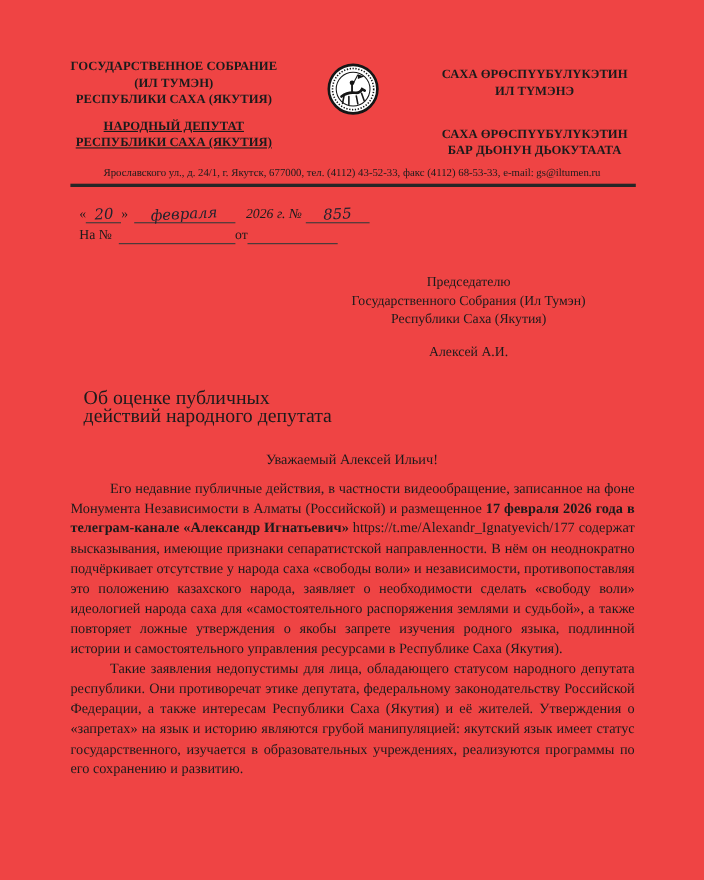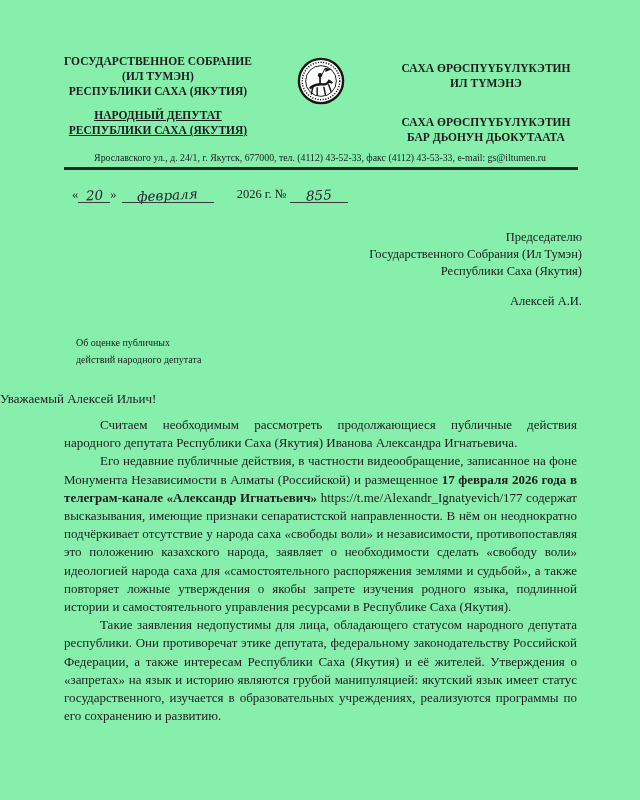--- a/index.html
+++ b/index.html
@@ -1,20 +1,20 @@
 <!DOCTYPE html>
 <html lang="ru"><head>
 <meta charset="utf-8">
 <style>
   html,body{margin:0;padding:0;background:#e9e9e9;}
   .page{
     position:relative;
     width:640px;height:800px;
     margin:0 auto;
-    background:#86efac;
+    background:#ef4444;
     color:#1b1b1b;
     font-family:"Liberation Serif","DejaVu Serif",serif;
     overflow:hidden;
     box-sizing:border-box;
   }
   .prelines{white-space:pre-line;}
 
   
   .lh-row{
     display:flex;justify-content:space-between;align-items:flex-start;
@@ -44,32 +44,32 @@
   .hand{
     font-family:"DejaVu Serif",serif;font-style:italic;
     font-size:13.5px;color:#23232e;display:inline-block;transform:rotate(-3deg);
   }
   .u{display:inline-block;border-bottom:1px solid #3a3a3a;text-align:center;vertical-align:bottom;height:15px;}
   .u-day{min-width:32px;}
   .u-month{min-width:92px;margin:0 2px;}
   .u-num{min-width:58px;margin-left:3px;}
   .u-reply{min-width:106px;margin-left:6px;}
   .u-replyfrom{min-width:82px;}
-  .ref-year{margin-left:21px;}
+  .ref-year{margin-left:8px;font-style:italic;}
 
   
   .addressee{
     width:312px;margin:26px 58px 0 auto;
-    text-align:right;font-size:12.5px;line-height:17px;
+    text-align:center;font-size:12.5px;line-height:17px;
   }
   .addressee-name{margin-top:13px;}
 
   
-  .subject{margin:24px 0 0 76px;font-size:10px;line-height:17px;}
-  .salutation{text-align:left;margin-top:23px;font-size:13px;}
+  .subject{margin:24px 0 0 76px;font-size:18px;line-height:17px;}
+  .salutation{text-align:center;margin-top:23px;font-size:13px;}
 
   
   .body-text{
     margin:9px 63px 0 64px;
     font-size:13px;line-height:18.2px;text-align:justify;
   }
   .body-text p{margin:0;text-indent:36px;}
   .doc-link{color:#1b1b1b;}
   .emph{font-weight:bold;}
 </style>
@@ -103,42 +103,44 @@
     </div>
 
     <div class="lh-col lh-col-right">
       <div class="prelines">САХА ӨРӨСПҮҮБҮЛҮКЭТИН
 ИЛ ТҮМЭНЭ</div>
       <div class="prelines lh-block-gap-right">САХА ӨРӨСПҮҮБҮЛҮКЭТИН
 БАР ДЬОНУН ДЬОКУТААТА</div>
     </div>
   </div>
 
-  <div class="lh-address">Ярославского ул., д. 24/1, г. Якутск, 677000,  тел. (4112) 43-52-33, факс (4112) 43-53-33, e-mail: gs@iltumen.ru</div>
+  <div class="lh-address">Ярославского ул., д. 24/1, г. Якутск, 677000,  тел. (4112) 43-52-33, факс (4112) 68-53-33, e-mail: gs@iltumen.ru</div>
   <div class="lh-rule"></div>
 
   <div class="ref-block">
     <div class="ref-line">
       <span>«</span><span class="u u-day"><span class="hand">20</span></span><span>»</span>
       <span class="u u-month"><span class="hand">февраля</span></span><span class="ref-year">2026 г. №</span><span class="u u-num"><span class="hand">855</span></span>
+    </div>
+    <div class="ref-line">
+      <span>На №</span><span class="u u-reply"></span><span>от</span><span class="u u-replyfrom"></span>
     </div>
   </div>
 
   <div class="addressee">
     <div class="prelines">Председателю
 Государственного Собрания (Ил Тумэн)
 Республики Саха (Якутия)</div>
     <div class="addressee-name">Алексей А.И.</div>
   </div>
 
   <div class="subject prelines">Об оценке публичных
 действий народного депутата</div>
 
   <div class="salutation">Уважаемый Алексей Ильич!</div>
 
   <div class="body-text">
-    <p>Считаем необходимым рассмотреть продолжающиеся публичные действия народного депутата Республики Саха (Якутия) Иванова Александра Игнатьевича.</p>
     <p><span>Его недавние публичные действия, в частности видеообращение, записанное на фоне Монумента Независимости в Алматы (Российской) и размещенное </span><span class="emph">17 февраля 2026 года в телеграм-канале «Александр Игнатьевич»</span>
       <span class="doc-link">https://t.me/Alexandr_Ignatyevich/177</span><span> содержат высказывания, имеющие признаки сепаратистской направленности. В нём он неоднократно подчёркивает отсутствие у народа саха «свободы воли» и независимости, противопоставляя это положению казахского народа, заявляет о необходимости сделать «свободу воли» идеологией народа саха для «самостоятельного распоряжения землями и судьбой», а также повторяет ложные утверждения о якобы запрете изучения родного языка, подлинной истории и самостоятельного управления ресурсами в Республике Саха (Якутия).</span></p>
     <p>Такие заявления недопустимы для лица, обладающего статусом народного депутата республики. Они противоречат этике депутата, федеральному законодательству Российской Федерации, а также интересам Республики Саха (Якутия) и её жителей. Утверждения о «запретах» на язык и историю являются грубой манипуляцией: якутский язык имеет статус государственного, изучается в образовательных учреждениях, реализуются программы по его сохранению и развитию.</p>
   </div>
 
 </div>
 
 </body></html>

